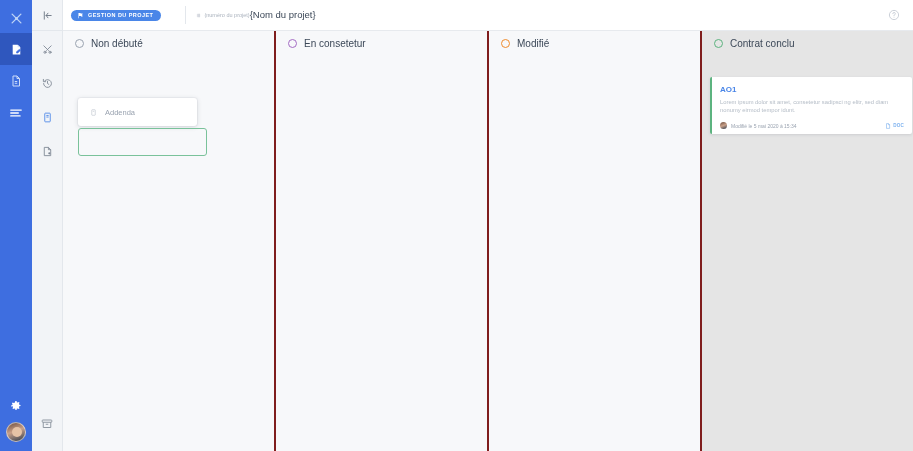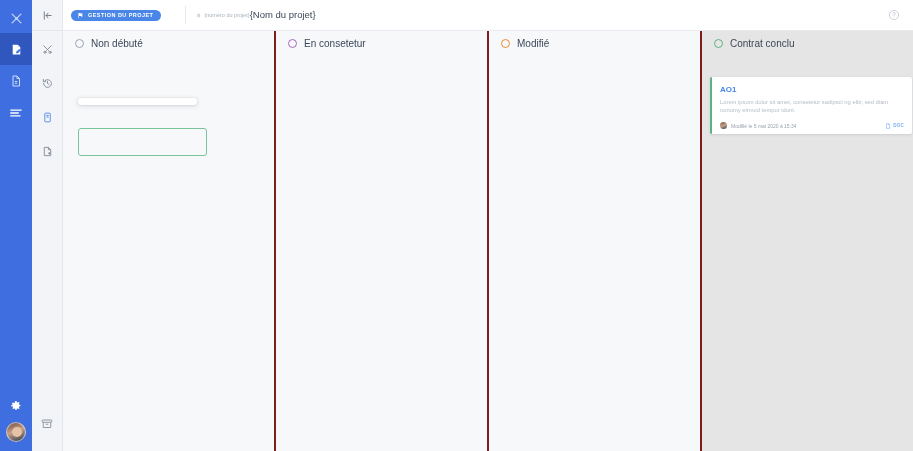--- a/index.html
+++ b/index.html
@@ -263,20 +263,29 @@
     </div>
 
     <div class="board">
 
       <div class="col">
         <div class="col-head">
           <span class="dot" style="border-color:#9aa3b0;"></span>
           <span class="col-title">Non débuté</span>
         </div>
         <div class="dropdown">
+          <div class="dd-item">
+            <span style="display:flex;">
+              <svg width="7" height="7" viewBox="0 0 24 24" fill="none" stroke="#b9c0c9" stroke-width="2">
+                <rect x="6" y="2.5" width="12" height="19" rx="1.6"></rect>
+                  <path d="M9.5 8h5"></path>
+              </svg>
+            </span>
+            <span>Addenda</span>
+          </div>
           <div class="dd-focus"></div>
         </div>
       </div>
 
 
       <div class="col">
         <div class="col-head">
           <span class="dot" style="border-color:#a46bc4;"></span>
           <span class="col-title">En consetetur</span>
         </div>

